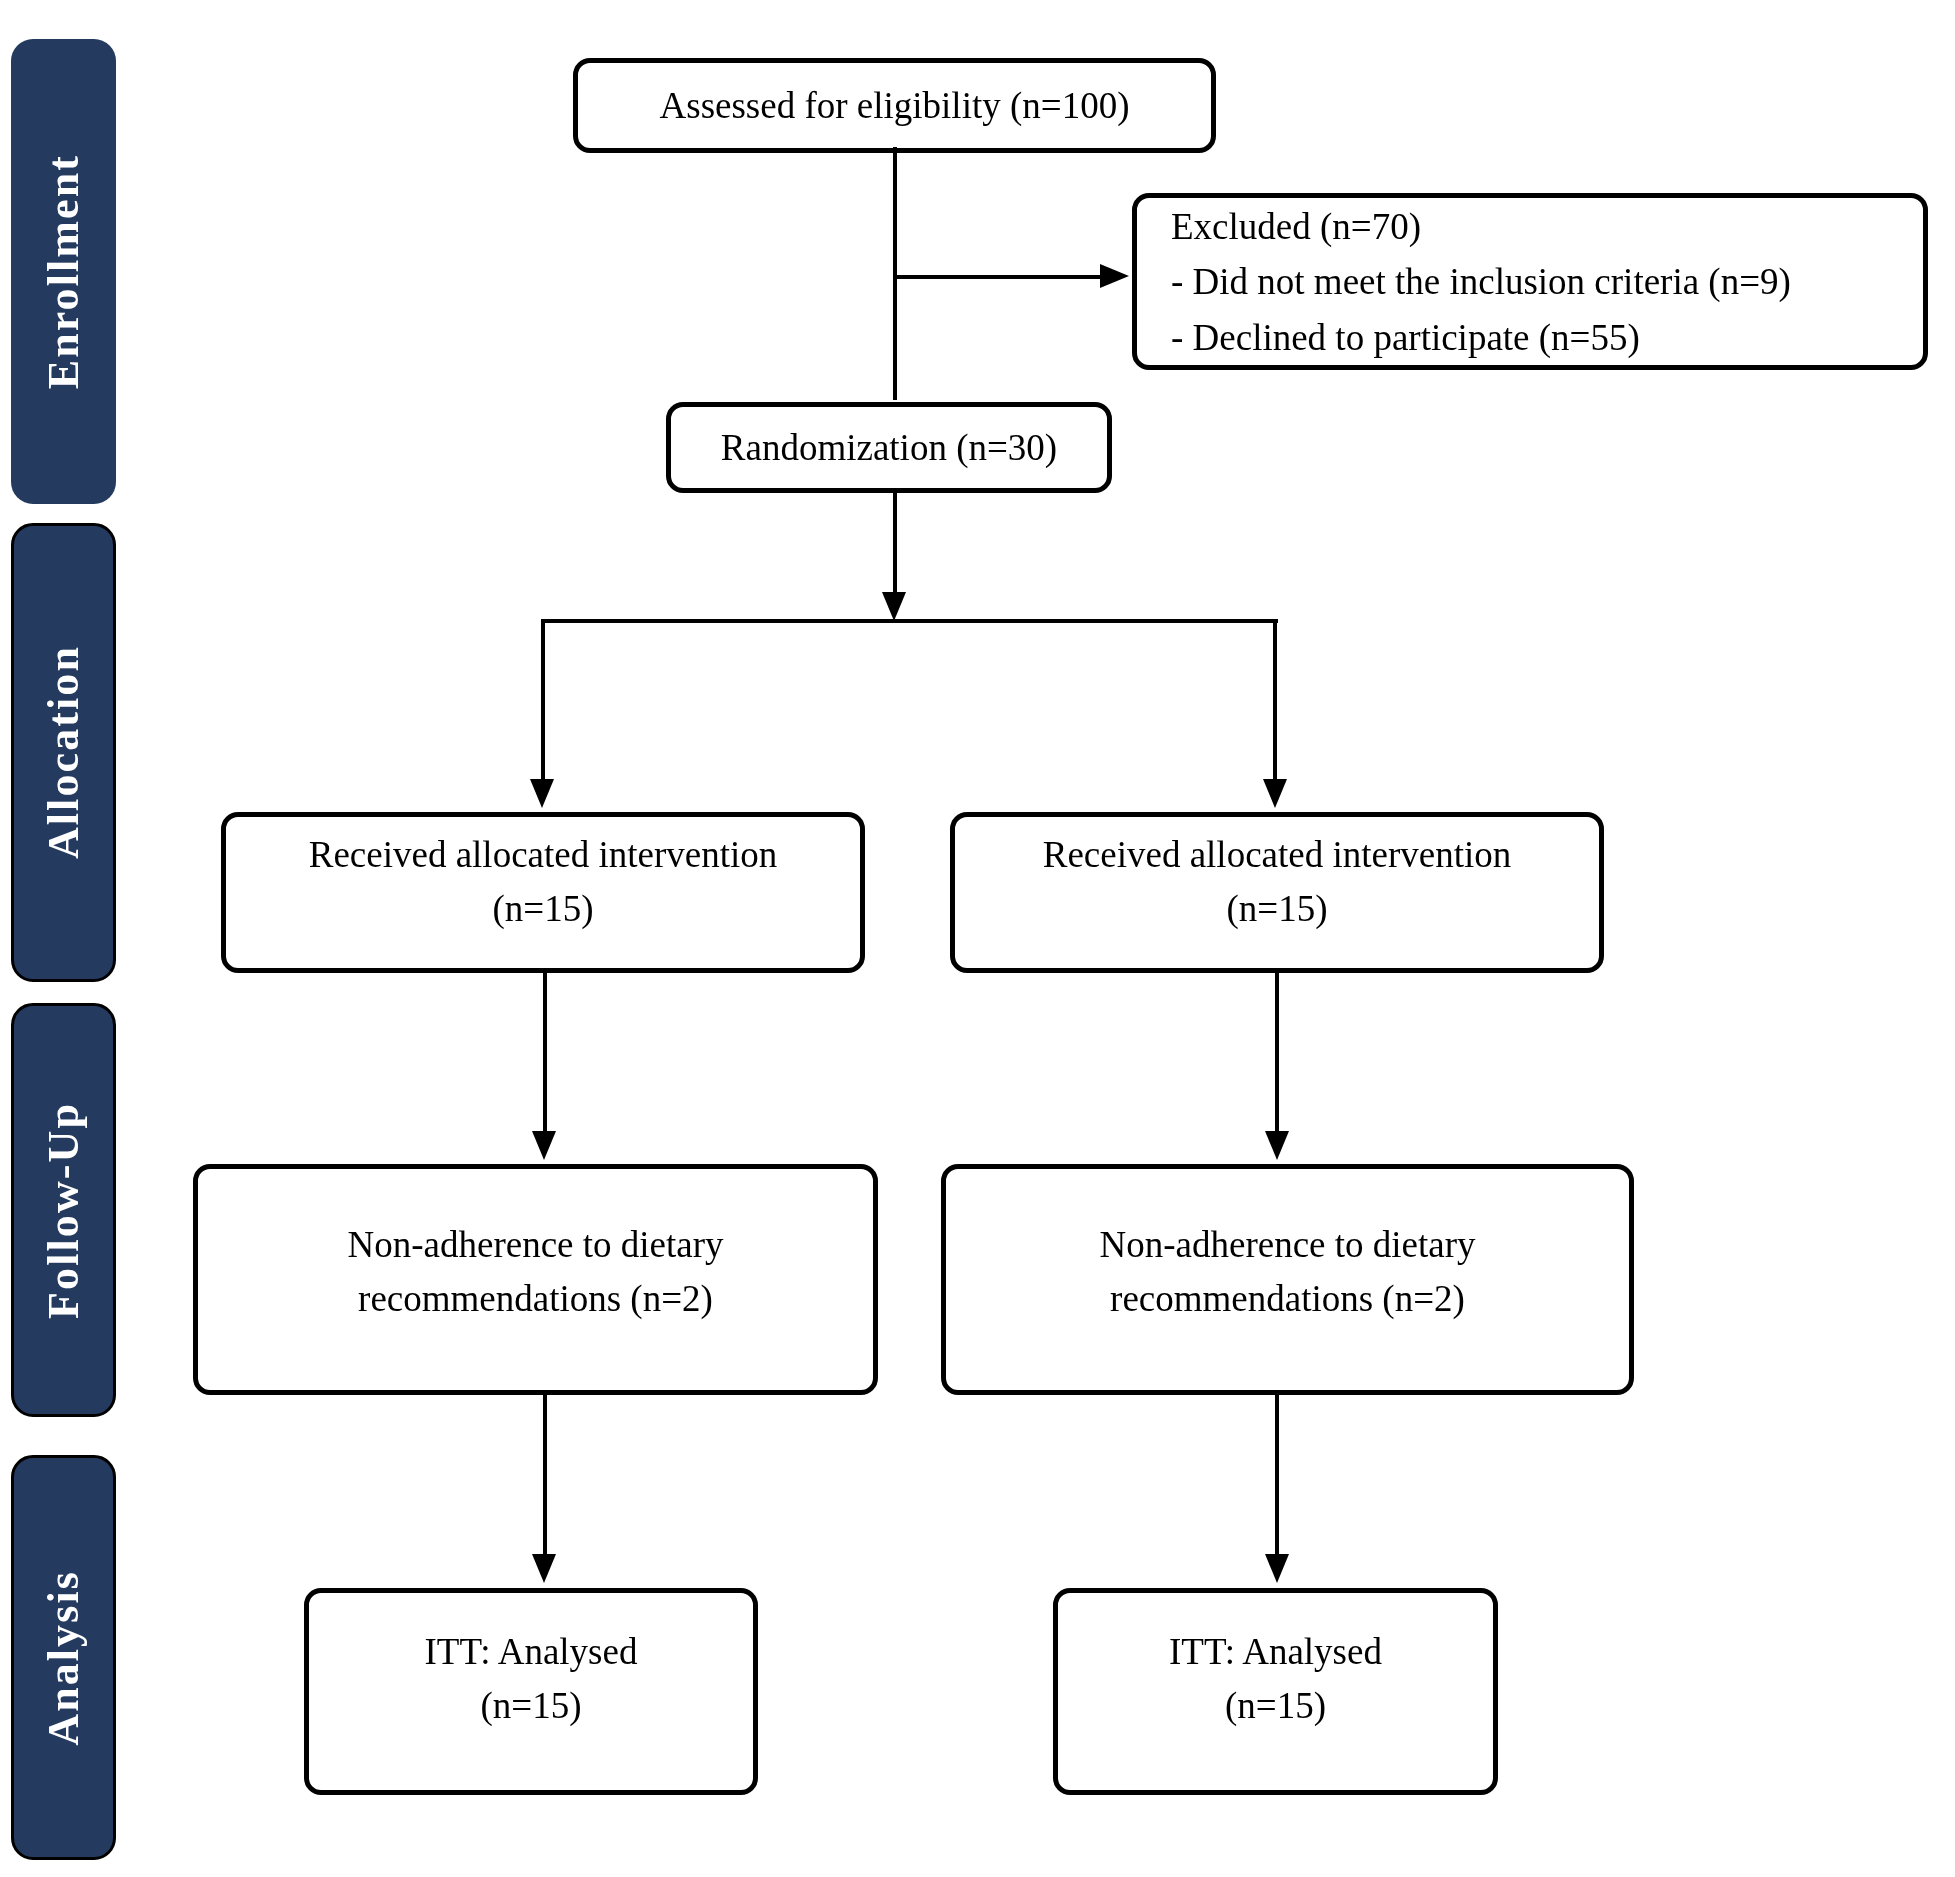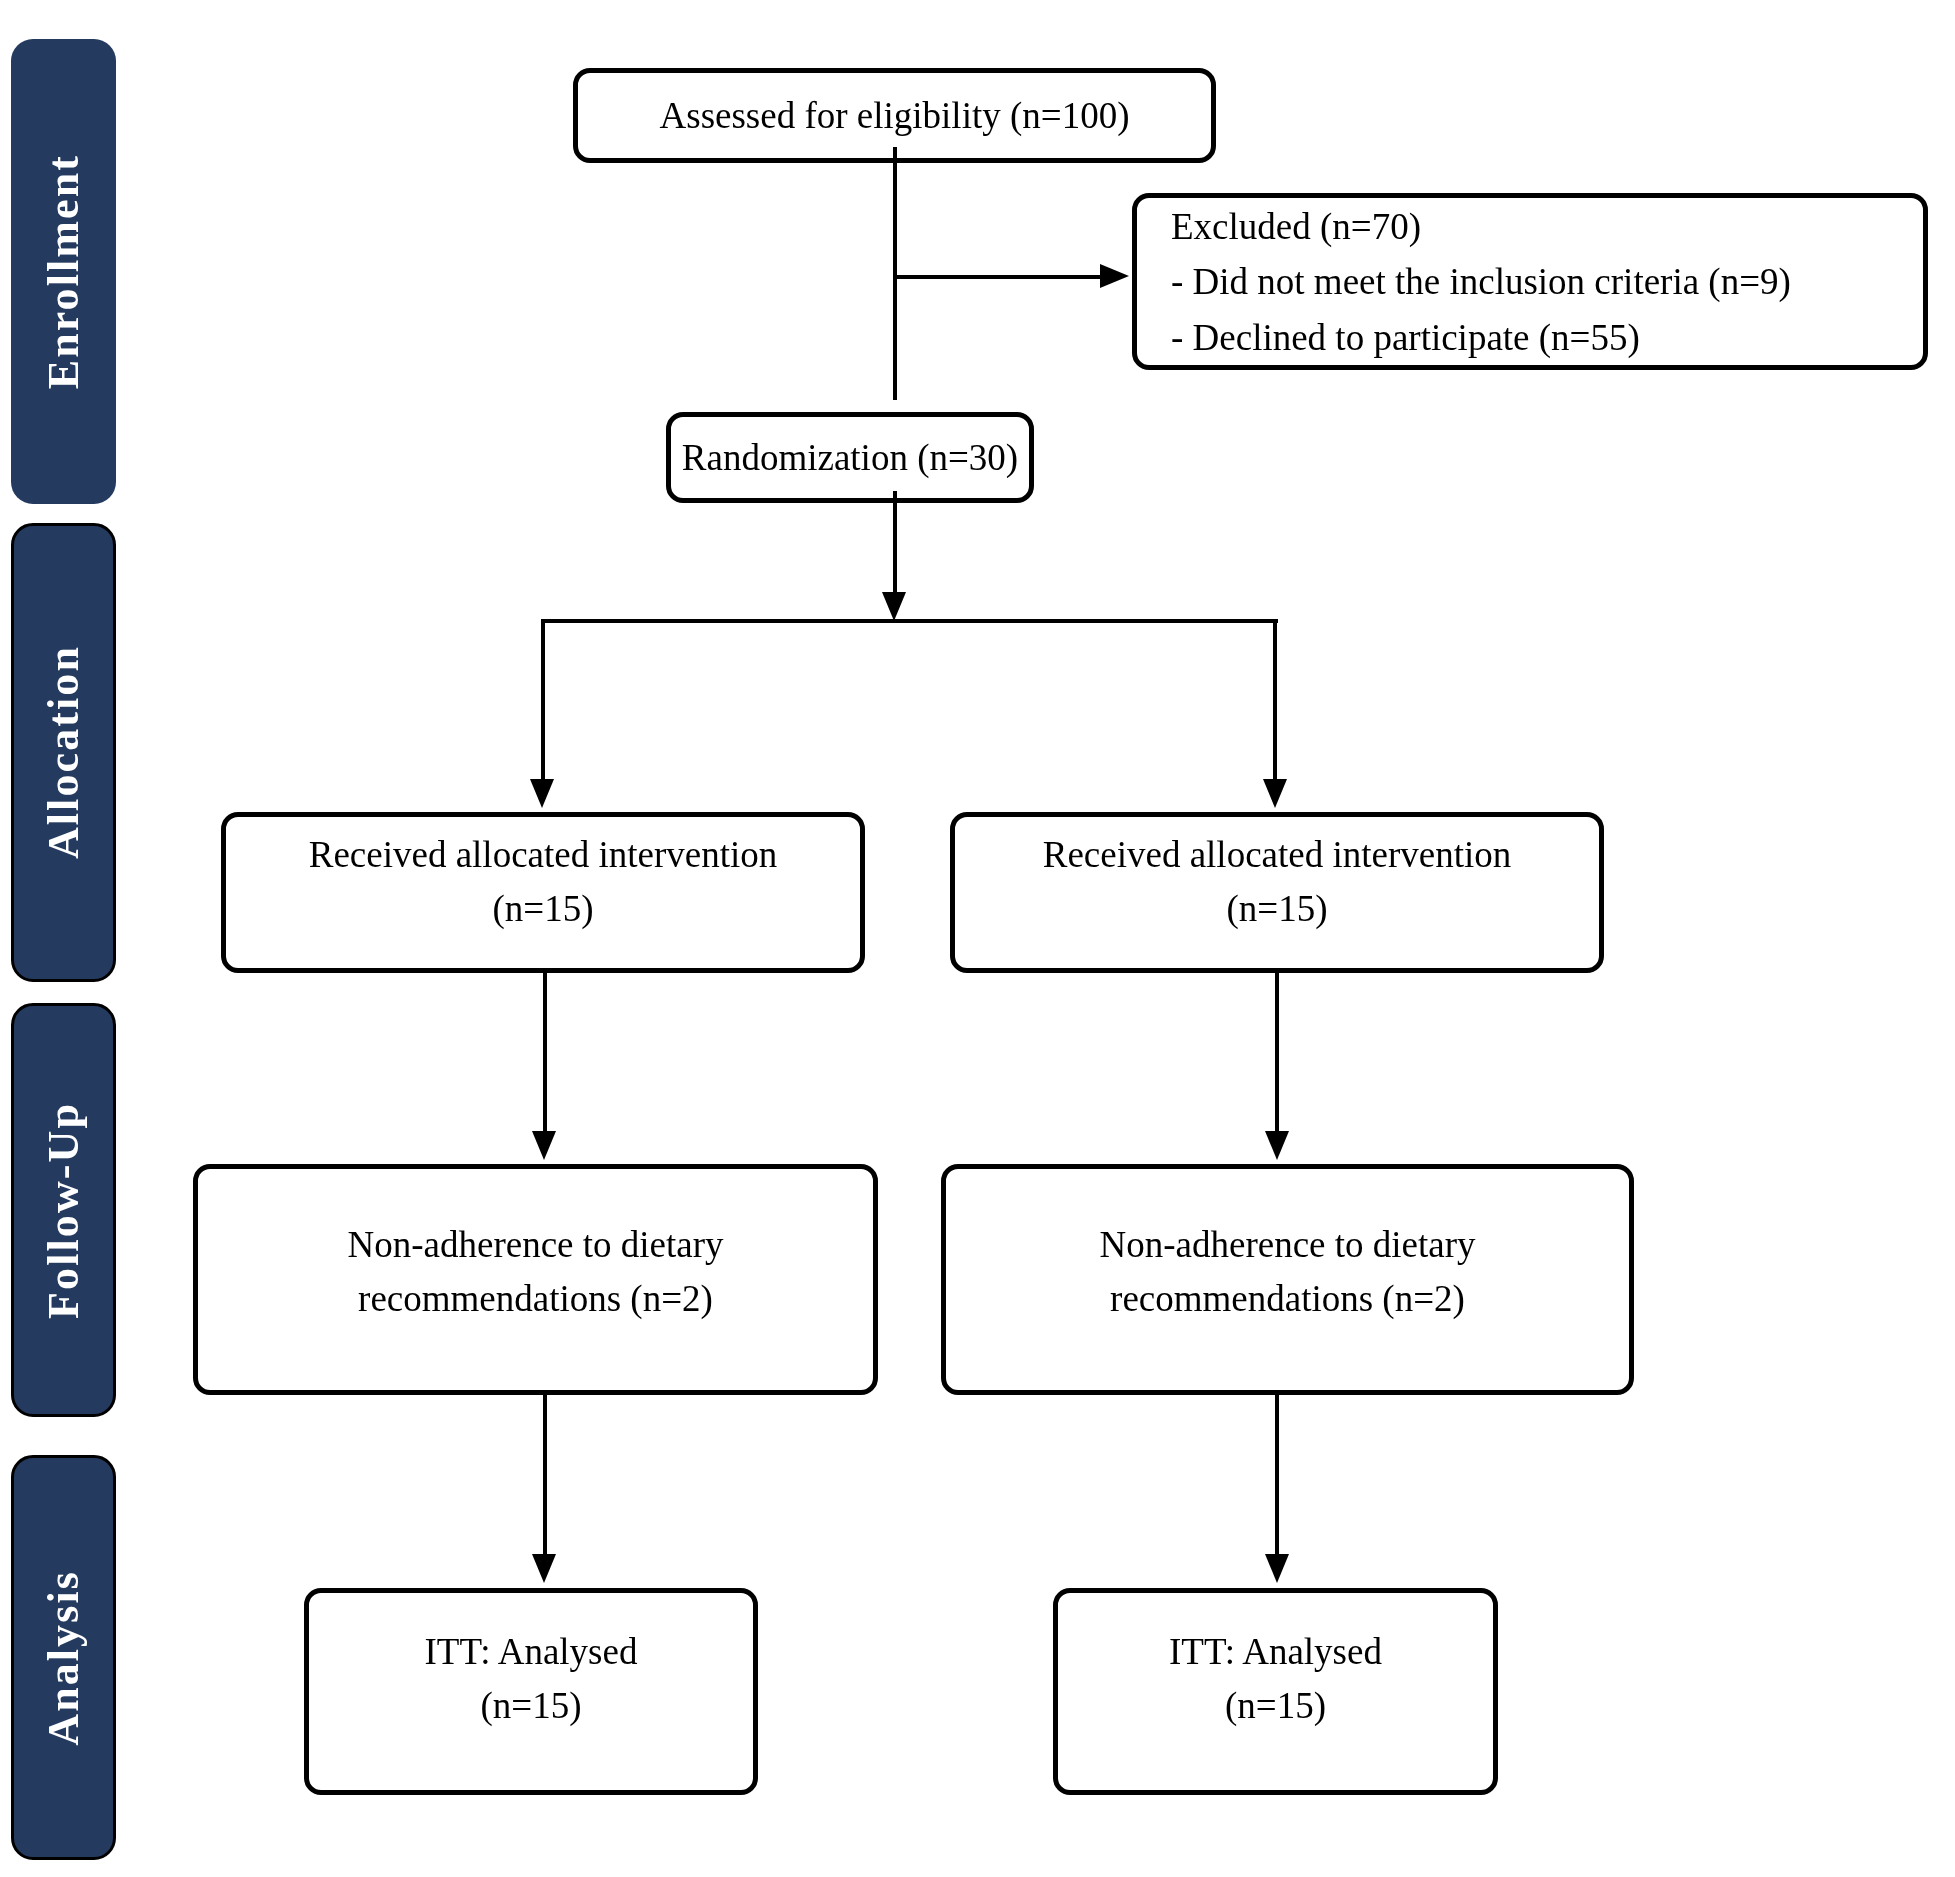--- a/index.html
+++ b/index.html
@@ -86,31 +86,31 @@
   <div class="stage bordered" style="top: 523px; height: 459px; background: rgb(36, 58, 95);">
     <span class="vtext" style="color: rgb(255, 255, 255);">Allocation</span>
   </div>
   <div class="stage bordered" style="top: 1003px; height: 414px; background: rgb(36, 58, 95);">
     <span class="vtext" style="color: rgb(255, 255, 255);">Follow-Up</span>
   </div>
   <div class="stage bordered" style="top: 1455px; height: 405px; background: rgb(36, 58, 95);">
     <span class="vtext" style="color: rgb(255, 255, 255);">Analysis</span>
   </div>
 
-  <div class="fbox" style="left:573px; top:68px; width:643px; height:95px;">
+  <div class="fbox" style="left:573px; top:58px; width:643px; height:95px;">
     <span class="line">Assessed for eligibility (n=100)</span>
   </div>
 
   <div class="fbox left-align" style="left:1132px; top:193px; width:796px; height:177px;">
     <span class="line">Excluded (n=70)</span>
     <span class="line">- Did not meet the inclusion criteria (n=9)</span>
     <span class="line">- Declined to participate (n=55)</span>
   </div>
 
-  <div class="fbox" style="left:666px; top:412px; width:368px; height:91px;font-family:Liberation Serif, serif;">
+  <div class="fbox" style="left:666px; top:402px; width:446px; height:91px;font-family:Liberation Serif, serif;">
     <span class="line">Randomization (n=30)</span>
   </div>
 
   <div class="fbox" style="left:221px; top:812px; width:644px; height:161px; padding-bottom:21px;">
     <span class="line">Received allocated intervention</span>
     <span class="line">(n=15)</span>
   </div>
 
   <div class="fbox" style="left:950px; top:812px; width:654px; height:161px; padding-bottom:21px;">
     <span class="line">Received allocated intervention</span>

